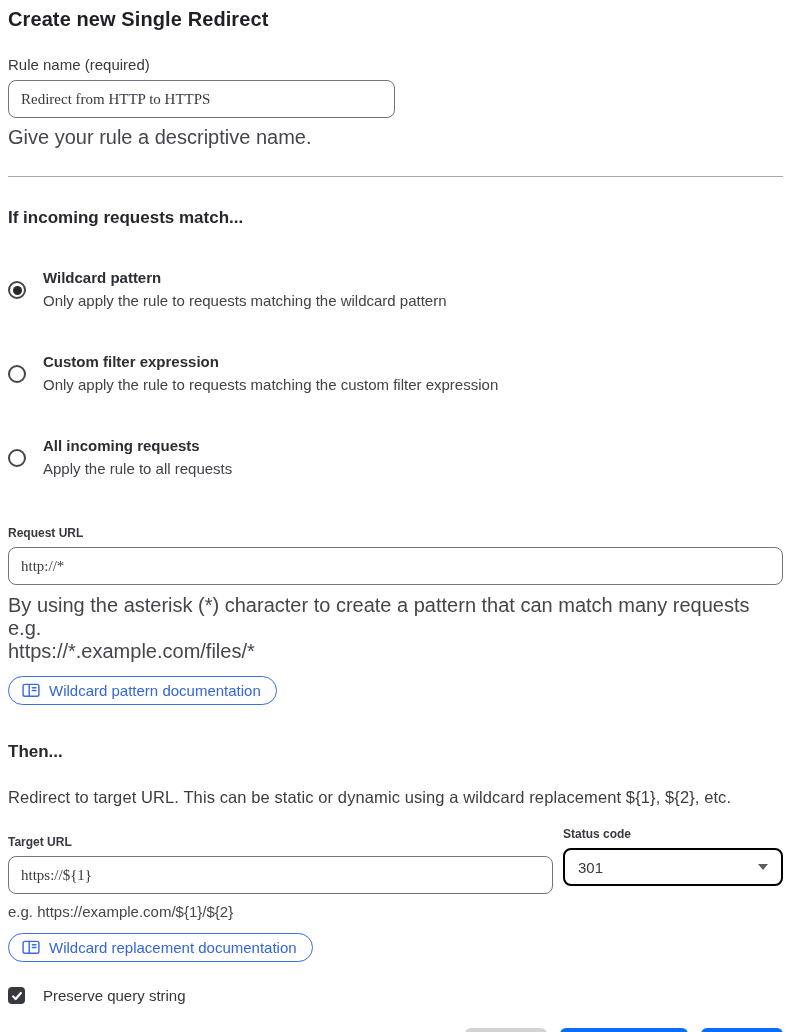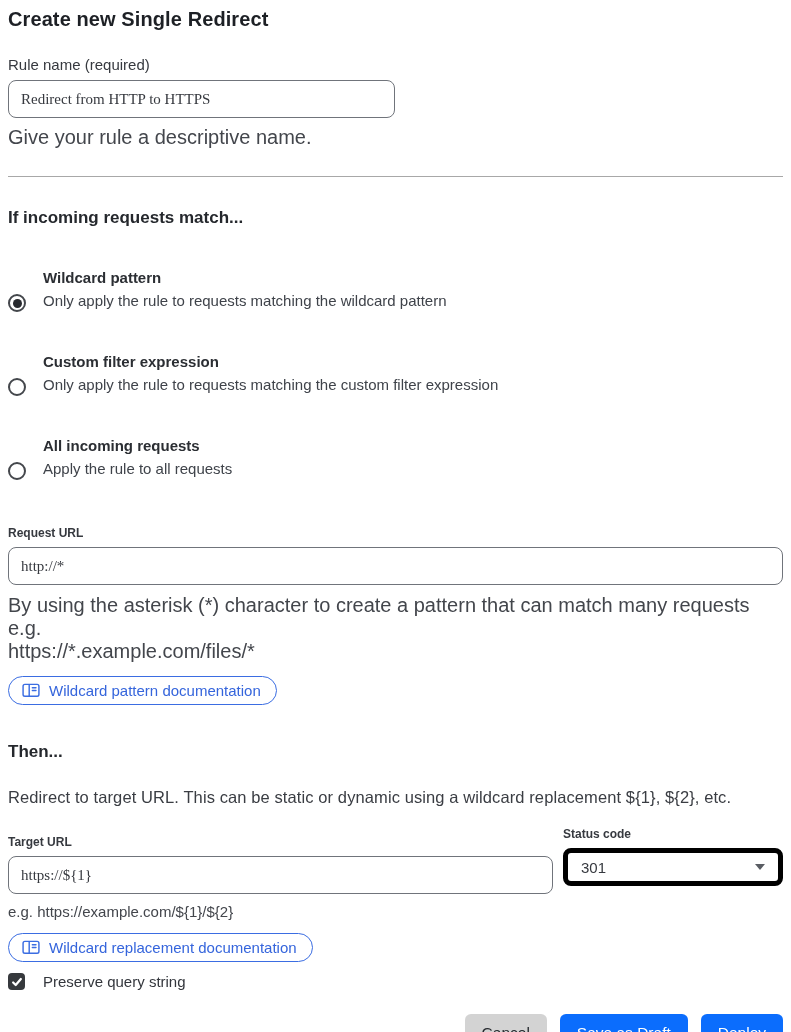--- a/index.html
+++ b/index.html
@@ -59,21 +59,21 @@
   .section-heading {
     font-size: 17px;
     font-weight: 700;
     color: #25282d;
     margin: 31px 0 0 0;
   }
 
   
   .radio-row {
     display: flex;
-    align-items: flex-end;
+    align-items: center;
     gap: 17px;
     margin-top: 38px;
     cursor: pointer;
   }
   .radio-row:first-of-type { margin-top: 43px; }
   .radio-circle {
     flex: 0 0 auto;
     width: 18px; height: 18px;
     border: 2px solid #44474c;
     border-radius: 50%;
@@ -127,21 +127,21 @@
   }
   .col-target { width: 545px; }
   .col-status { flex: 1; }
 
   .select-box {
     display: flex;
     align-items: center;
     justify-content: space-between;
     margin-top: 7px;
     height: 38px;
-    border: 5px solid #000000;
+    border: 2px solid #000000;
     border-radius: 8px;
     padding: 0 13px;
     font-size: 15px;
     color: #36393f;
     background: #fff;
     cursor: pointer;
   }
   .chevron-down {
     width: 0; height: 0;
     border-left: 5px solid transparent;
@@ -149,21 +149,21 @@
     border-top: 6px solid #595d63;
   }
 
   .eg-helper { font-size: 15px; color: #43464c; margin-top: 9px; }
 
   
   .checkbox-row {
     display: flex;
     align-items: center;
     gap: 18px;
-    margin-top: 11px;
+    margin-top: 25px;
     cursor: pointer;
   }
   .checkbox-box {
     flex: 0 0 auto;
     width: 17px; height: 17px;
     background: #36393d;
     border-radius: 4px;
     display: flex;
     align-items: center;
     justify-content: center;

